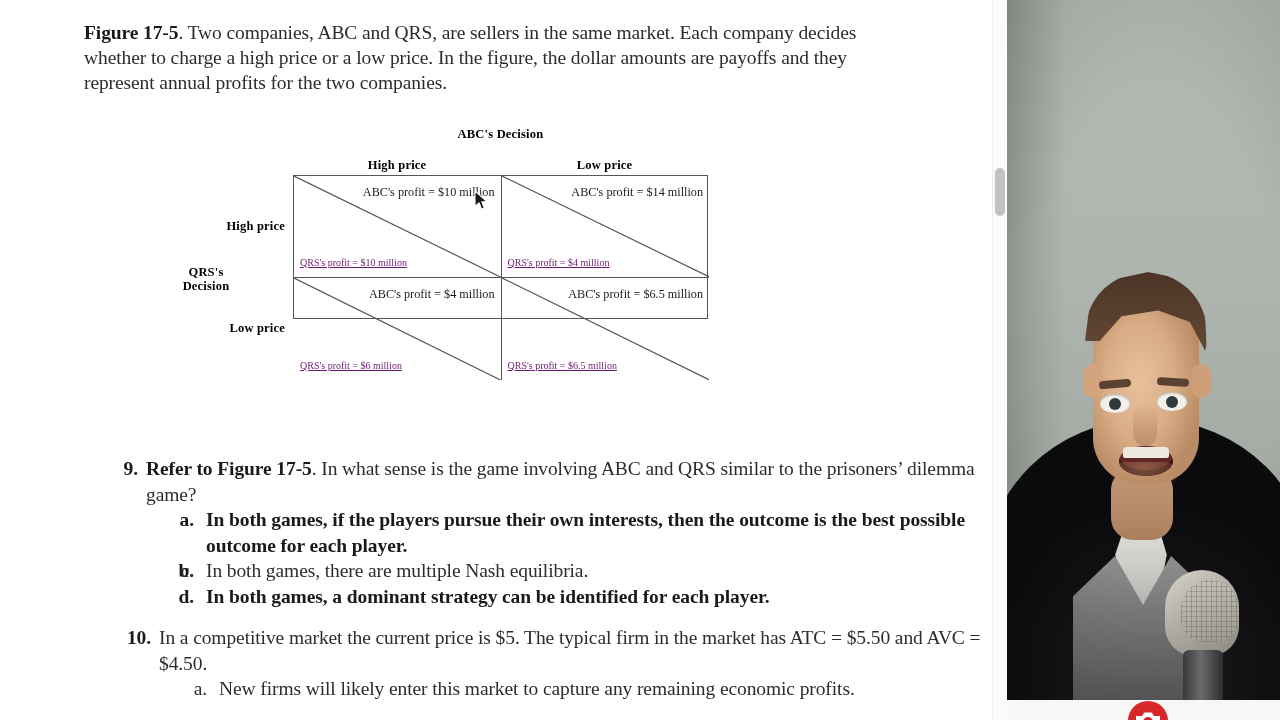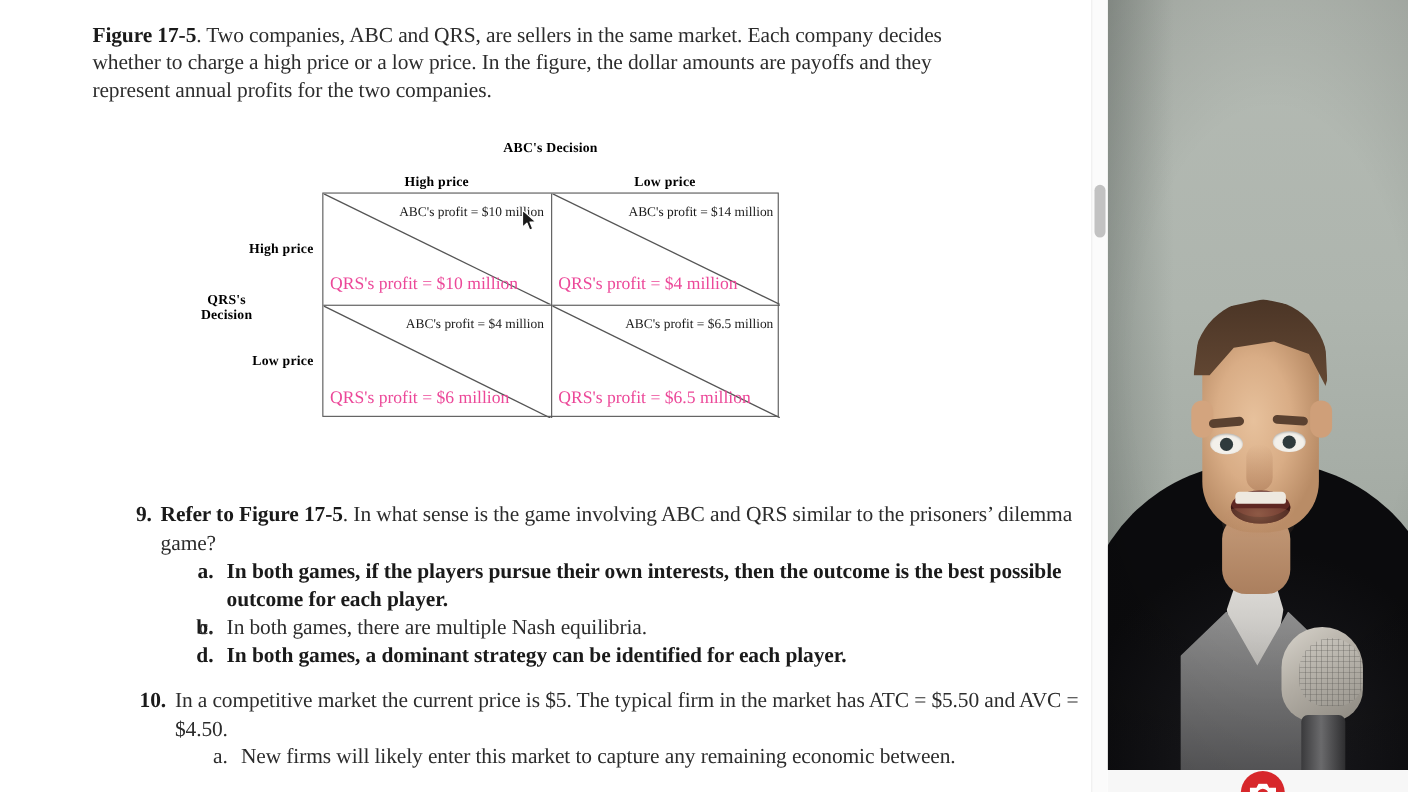--- a/index.html
+++ b/index.html
@@ -104,21 +104,21 @@
     line-height: 14px;
     color: #000;
     letter-spacing: 0.2px;
   }
 
   #matrix-grid {
     position: absolute;
     left: 293px;
     top: 53px;
     width: 415px;
-    height: 204px;
+    height: 144px;
     border: 1.3px solid #555;
     box-sizing: border-box;
   }
 
   .mcell {
     position: absolute;
     width: 207.5px;
     height: 102px;
     box-sizing: border-box;
     overflow: hidden;
@@ -143,23 +143,24 @@
     font-family: "Liberation Serif", serif;
     font-size: 12.2px;
     color: #1a1a1a;
     white-space: nowrap;
   }
   .payoff-bottom {
     position: absolute;
     left: 6px;
     bottom: 9px;
     font-family: "Liberation Serif", serif;
-    font-size: 16px;
-    color: #ec4899;
+    font-size: 10px;
+    color: #701a75;
     white-space: nowrap;
+    text-decoration: underline;
   }
 
   
   #questions {
     position: absolute;
     left: 0;
     top: 444px;
     width: 992px;
   }
   .question {
@@ -570,21 +571,21 @@
         </div>
       </div>
 
       <div class="question" style="margin-top:16px;padding-left:13px;">
         <div class="q-line">
           <span class="q-num">10.</span>
           <span class="q-body">In a competitive market the current price is $5. The typical firm in the market has ATC = $5.50 and AVC = $4.50.</span>
         </div>
         <div class="choice plain">
           <span class="choice-letter">a.</span>
-          <span class="choice-text">New firms will likely enter this market to capture any remaining economic between.</span>
+          <span class="choice-text">New firms will likely enter this market to capture any remaining economic profits.</span>
         </div>
       </div>
 
     </div>
 
     <svg id="mouse-cursor" viewBox="0 0 16 22">
       <path d="M1,1 L1,16.5 L5.0,12.8 L7.6,19.2 L10.3,18.0 L7.8,11.8 L13.0,11.6 Z" fill="#1b1b1b" stroke="#ffffff" stroke-width="1.1" stroke-linejoin="round"></path>
     </svg>
 
   </div>

